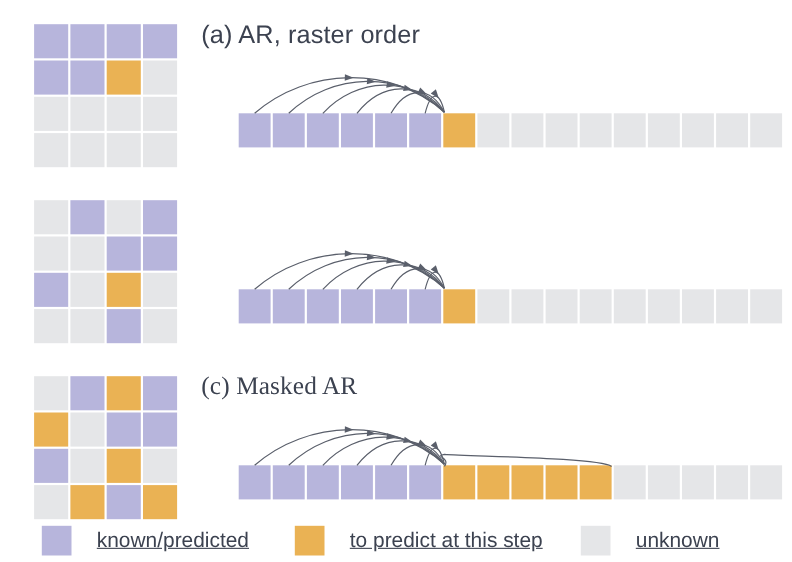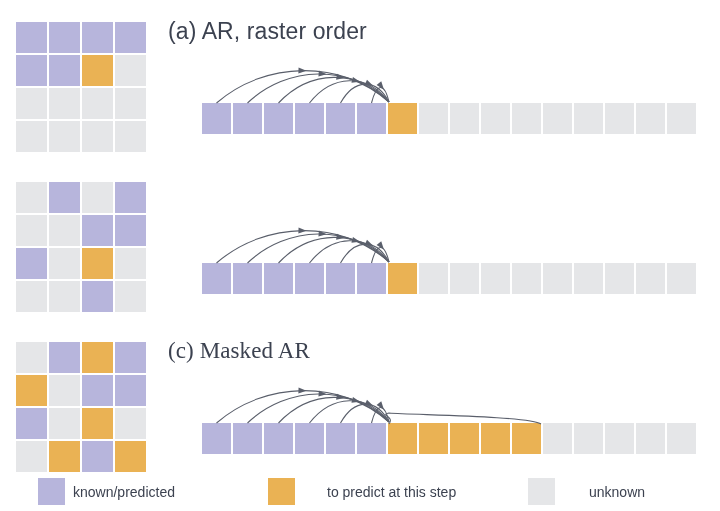--- a/index.html
+++ b/index.html
@@ -10,21 +10,21 @@
   body {
     width: 720px;
     height: 511px;
     position: relative;
     font-family: "Liberation Sans", sans-serif;
     color: #3c4250;
     overflow: hidden;
   }
   .panel {
     position: absolute;
-    left: 0;
+    left: 15px;
     width: 652px;
     height: 160px;
   }
   #panel-a { top: 0; }
   #panel-b { top: 160px; }
   #panel-c { top: 320px; font-family: Liberation Serif, serif; }
 
   
   .grid {
     position: absolute;
@@ -86,28 +86,29 @@
     height: 39px;
   }
   .legend-item {
     position: absolute;
     display: flex;
     align-items: center;
     height: 39px;
   }
   .legend-swatch { width: 27px; height: 27px; flex: none; }
   .legend-label {
-    margin-left: 8px;
-    font-size: 14px;
+    margin-left: 23px;
+    font-size: 19px;
     color: #3c4250;
     white-space: nowrap;
+    text-decoration: underline;
   }
   #legend-item-0 { left: 38px; }
-  #legend-item-1 { left: 268px; gap: 24px; }
-  #legend-item-2 { left: 528px; gap: 26px; }
+  #legend-item-1 { left: 268px; }
+  #legend-item-2 { left: 528px; }
 </style>
 </head>
 <body>
 
 <div class="panel" id="panel-a">
   <div class="grid">
       <div class="cell c-known"></div>
       <div class="cell c-known"></div>
       <div class="cell c-known"></div>
       <div class="cell c-known"></div>

